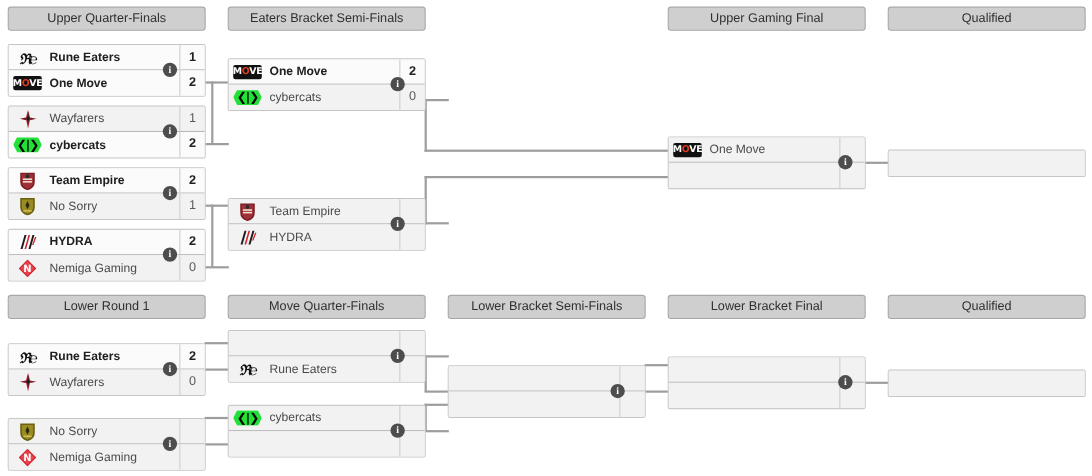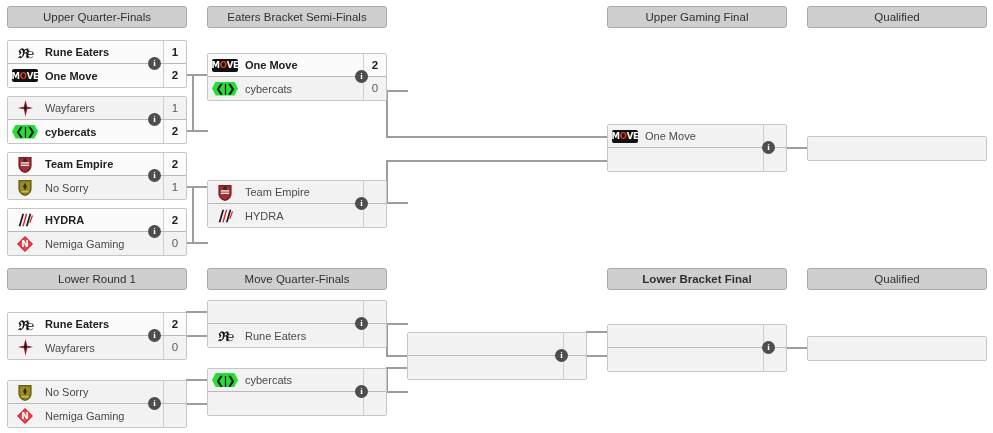--- a/index.html
+++ b/index.html
@@ -346,21 +346,24 @@
       <div class="tname"></div>
     </div>
   </div>
 
   <div class="round-header" style="left:7px;top:268px;">
     <span>Lower Round 1</span>
   </div>
   <div class="round-header" style="left:207px;top:268px;">
     <span>Move Quarter-Finals</span>
   </div>
-  <div class="round-header" style="left:607px;top:268px;font-weight:bold;">
+  <div class="round-header" style="left:407px;top:268px;">
+    <span>Lower Bracket Semi-Finals</span>
+  </div>
+  <div class="round-header" style="left:607px;top:268px;">
     <span>Lower Bracket Final</span>
   </div>
   <div class="round-header" style="left:807px;top:268px;">
     <span>Qualified</span>
   </div>
 
   <div class="lineh" style="left:186px;top:335px;width:22px;"></div>
   <div class="lineh" style="left:186px;top:311px;width:22px;"></div>
   <div class="lineh" style="left:186px;top:403px;width:22px;"></div>
   <div class="lineh" style="left:186px;top:379px;width:22px;"></div>

